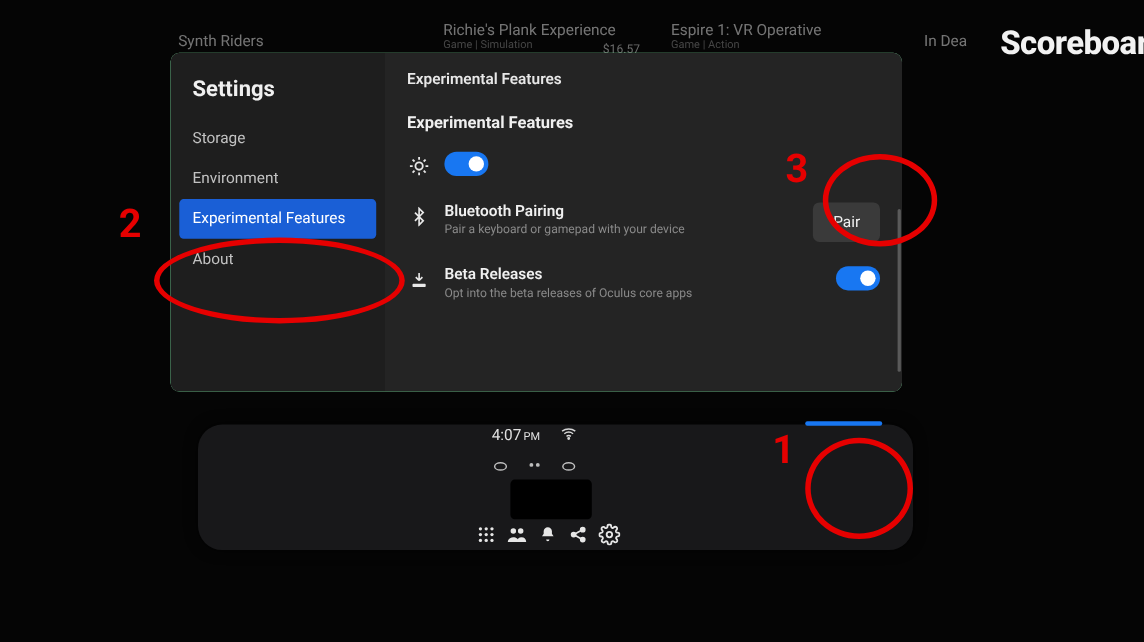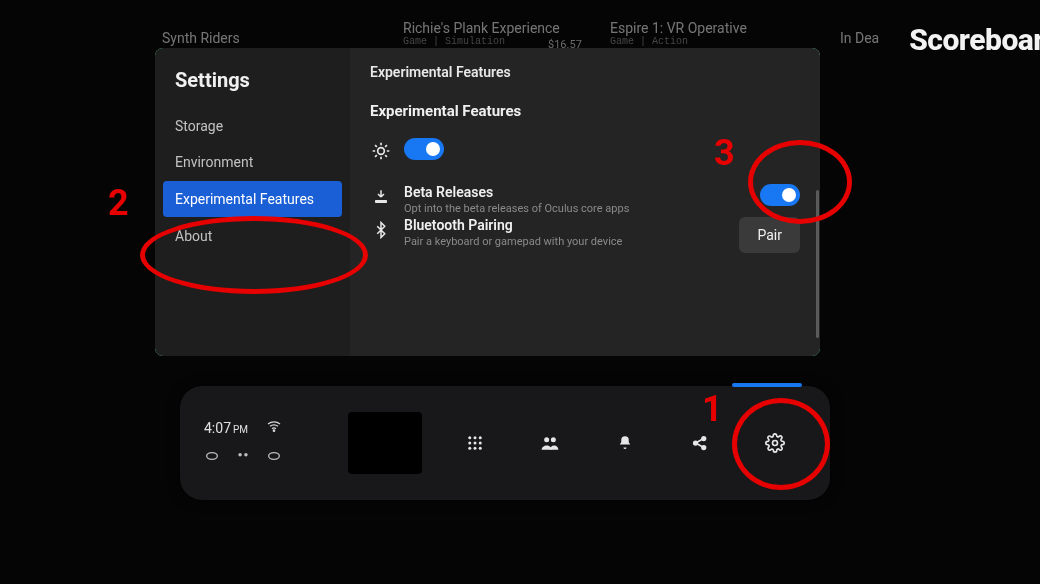--- a/index.html
+++ b/index.html
@@ -19,21 +19,21 @@
     top: 0; left: 0; right: 0;
     height: 80px;
     overflow: hidden;
   }
   .bg-tile {
     position: absolute;
     color: #bfbfbf;
     opacity: 0.55;
   }
   .bg-tile .title { font-size: 14px; color: #d0d0d0; }
-  .bg-tile .sub { font-size: 10px; color: #7a7a7a; font-family: Liberation Mono, monospace; }
+  .bg-tile .sub { font-size: 10px; color: #7a7a7a; }
 
   
   .settings-panel {
     position: absolute;
     top: 48px;
     left: 155px;
     width: 665px;
     height: 308px;
     background: #86efac;
     border-radius: 8px;
@@ -160,20 +160,21 @@
     position: absolute;
     left: 180px;
     top: 386px;
     width: 650px;
     height: 114px;
     background: #18181a;
     border-radius: 22px;
     display: flex;
     align-items: center;
     box-shadow: 0 0 12px rgba(0,0,0,.6);
+    flex-direction: column;
   }
   .dock-left {
     width: 140px;
     padding-left: 24px;
     display: flex;
     flex-direction: column;
     gap: 10px;
   }
   .dock-time-row { display:flex; align-items:center; gap:18px; }
   .dock-time { font-size: 14px; color:#e0e0e0; }
@@ -277,50 +278,50 @@
             <line x1="17" y1="7" x2="19.1" y2="4.9"></line>
         </svg>
       </div>
       <div class="feature-action">
         <div class="toggle on">
             <div class="knob"></div>
           </div>
       </div>
     </div>
 
+    <div class="feature-row">
+      <div class="feature-icon">
+        <svg viewBox="0 0 24 24" width="18" height="18" fill="none" stroke="currentColor" stroke-width="2">
+          <path d="M7 7l10 10-5 5V2l5 5L7 17"></path>
+        </svg>
+      </div>
+      <div class="feature-body">
+        <div class="feature-title">Bluetooth Pairing</div>
+        <div class="feature-desc">Pair a keyboard or gamepad with your device</div>
+      </div>
+      <div class="feature-action">
+        <div class="pair-btn">Pair</div>
+      </div>
+    </div>
+
     <div class="feature-row" style="margin-bottom:0;">
       <div class="feature-icon">
         <svg viewBox="0 0 24 24" width="18" height="18" fill="currentColor">
           <rect x="4" y="16" width="16" height="4" rx="1"></rect>
           <path d="M12 3v9m0 0l4-4m-4 4L8 8" fill="none" stroke="currentColor" stroke-width="2"></path>
         </svg>
       </div>
       <div class="feature-body">
         <div class="feature-title">Beta Releases</div>
         <div class="feature-desc">Opt into the beta releases of Oculus core apps</div>
       </div>
       <div class="feature-action">
         <div class="toggle on">
             <div class="knob"></div>
           </div>
-      </div>
-    </div>
-
-    <div class="feature-row">
-      <div class="feature-icon">
-        <svg viewBox="0 0 24 24" width="18" height="18" fill="none" stroke="currentColor" stroke-width="2">
-          <path d="M7 7l10 10-5 5V2l5 5L7 17"></path>
-        </svg>
-      </div>
-      <div class="feature-body">
-        <div class="feature-title">Bluetooth Pairing</div>
-        <div class="feature-desc">Pair a keyboard or gamepad with your device</div>
-      </div>
-      <div class="feature-action">
-        <div class="pair-btn">Pair</div>
       </div>
     </div>
 
     <div class="content-scroll"></div>
   </div>
 </div>
 
 <div class="dock">
   <div class="dock-top-accent"></div>
   <div class="dock-left">

